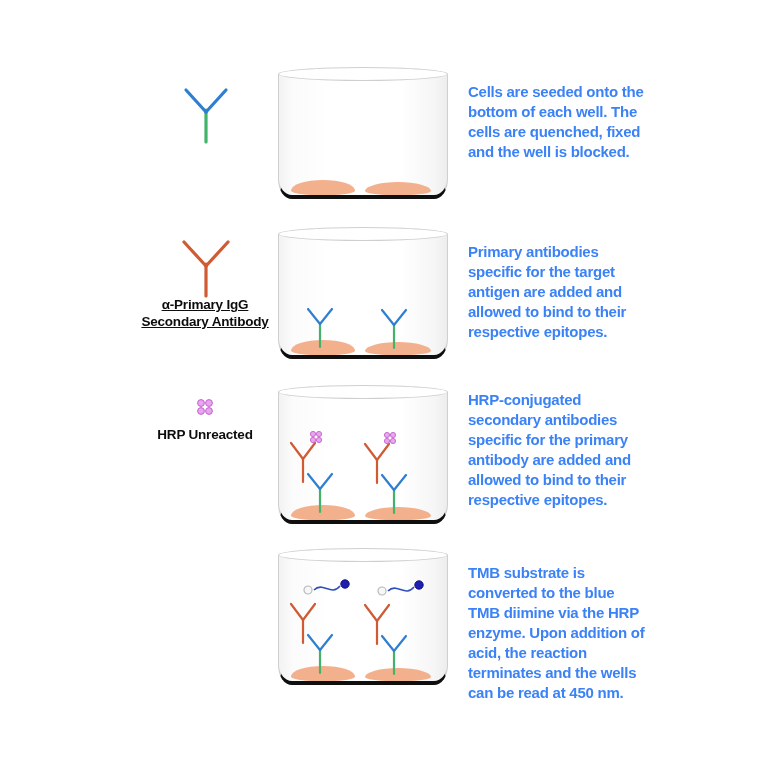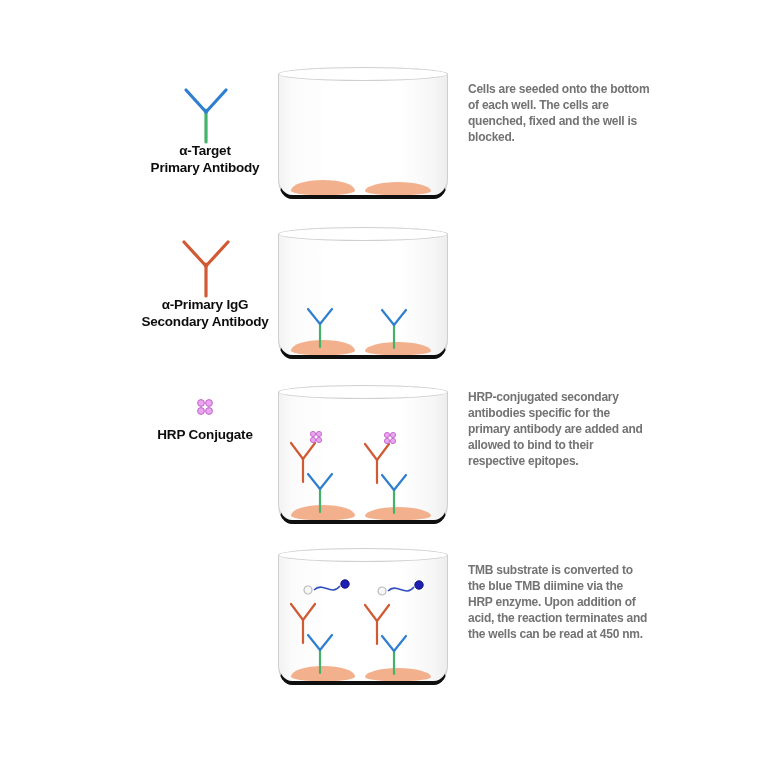--- a/index.html
+++ b/index.html
@@ -91,25 +91,25 @@
     border-radius: 50% 50% 40% 40% / 70% 70% 30% 30%;
   }
   .cell.left  { left: 12px;  width: 64px; height: 15px; }
   .cell.right { left: 86px;  width: 66px; height: 13px; }
 
   
   .desc {
     position: absolute;
     left: 468px;
     width: 182px;
-    font-size: 12px;
+    font-size: 15px;
     font-weight: bold;
     line-height: 1.33;
     letter-spacing: -0.25px;
-    color: #737373;
+    color: #3b82f6;
   }
 
   
   .ab {
     position: absolute;
     transform-origin: 50% 100%;
   }
   .ab svg { display: block; overflow: visible; }
 
   .tag {
@@ -127,22 +127,20 @@
     <div class="legend" style="top:18px;">
       <div class="legend-art">
         <div class="ab" style="left:68px; top:8px;">
           <svg width="56" height="54" viewBox="0 0 56 54">
             <line x1="28" y1="54" x2="28" y2="22" stroke="#43b36a" stroke-width="3.2" stroke-linecap="round"></line>
             <line x1="28" y1="24" x2="8" y2="2" stroke="#2f7fd0" stroke-width="3.2" stroke-linecap="round"></line>
             <line x1="28" y1="24" x2="48" y2="2" stroke="#2f7fd0" stroke-width="3.2" stroke-linecap="round"></line>
           </svg>
         </div>
       </div>
-      <div class="legend-label" style="white-space:pre-line;">α-Target
-Primary Antibody</div>
     </div>
 
     <div class="well" style="top:12px;">
       <div class="well-body" style="height:125px;">
         <div class="well-rim"></div>
         <div class="well-inner">
           <div class="cell left" style="bottom:0px;"></div>
           <div class="cell right" style="bottom:0px;"></div>
         </div>
       </div>
@@ -156,21 +154,21 @@
     <div class="legend" style="top:12px;">
       <div class="legend-art">
         <div class="ab" style="left:66px; top:6px;">
           <svg width="60" height="56" viewBox="0 0 60 56">
             <line x1="30" y1="56" x2="30" y2="24" stroke="#cf5a33" stroke-width="3.2" stroke-linecap="round"></line>
             <line x1="30" y1="26" x2="8" y2="2" stroke="#cf5a33" stroke-width="3.2" stroke-linecap="round"></line>
             <line x1="30" y1="26" x2="52" y2="2" stroke="#cf5a33" stroke-width="3.2" stroke-linecap="round"></line>
           </svg>
         </div>
       </div>
-      <div class="legend-label" style="white-space:pre-line;">α-Primary IgG
+      <div class="legend-label" style="white-space:pre-line;text-decoration:underline;">α-Primary IgG
 Secondary Antibody</div>
     </div>
 
     <div class="well" style="top:12px;">
       <div class="well-body" style="height:125px;">
         <div class="well-rim"></div>
         <div class="well-inner">
           <div class="cell left" style="bottom:0px;"></div>
           <div class="cell right" style="bottom:0px;"></div>
 
@@ -185,36 +183,37 @@
             <svg width="34" height="40" viewBox="0 0 34 40">
               <line x1="17" y1="40" x2="17" y2="16" stroke="#43b36a" stroke-width="2.2" stroke-linecap="round"></line>
               <line x1="17" y1="17" x2="5" y2="2" stroke="#2f7fd0" stroke-width="2.2" stroke-linecap="round"></line>
               <line x1="17" y1="17" x2="29" y2="2" stroke="#2f7fd0" stroke-width="2.2" stroke-linecap="round"></line>
             </svg>
           </div>
         </div>
       </div>
     </div>
 
+    <div class="desc" style="top:20px;">Primary antibodies specific for the target antigen are added and allowed to bind to their respective epitopes.</div>
   </div>
 
   <div class="step step-3">
 
     <div class="legend" style="top:8px;">
       <div class="legend-art" style="height:36px;">
         <div class="tag" style="left:86px; top:8px;">
           <svg width="18" height="18" viewBox="0 0 18 18">
             <circle cx="5" cy="5" r="3.4" fill="#e8a6ee" stroke="#c462cd" stroke-width="1"></circle>
             <circle cx="13" cy="5" r="3.4" fill="#e8a6ee" stroke="#c462cd" stroke-width="1"></circle>
             <circle cx="5" cy="13" r="3.4" fill="#e8a6ee" stroke="#c462cd" stroke-width="1"></circle>
             <circle cx="13" cy="13" r="3.4" fill="#e8a6ee" stroke="#c462cd" stroke-width="1"></circle>
           </svg>
         </div>
       </div>
-      <div class="legend-label" style="white-space: pre-line;">HRP Conjugate</div>
+      <div class="legend-label" style="white-space: pre-line;">HRP Unreacted</div>
     </div>
 
 
     <div class="well" style="top:10px;">
       <div class="well-body" style="height:132px;">
         <div class="well-rim"></div>
         <div class="well-inner">
           <div class="cell left" style="bottom:0px;"></div>
           <div class="cell right" style="bottom:0px;"></div>
 

